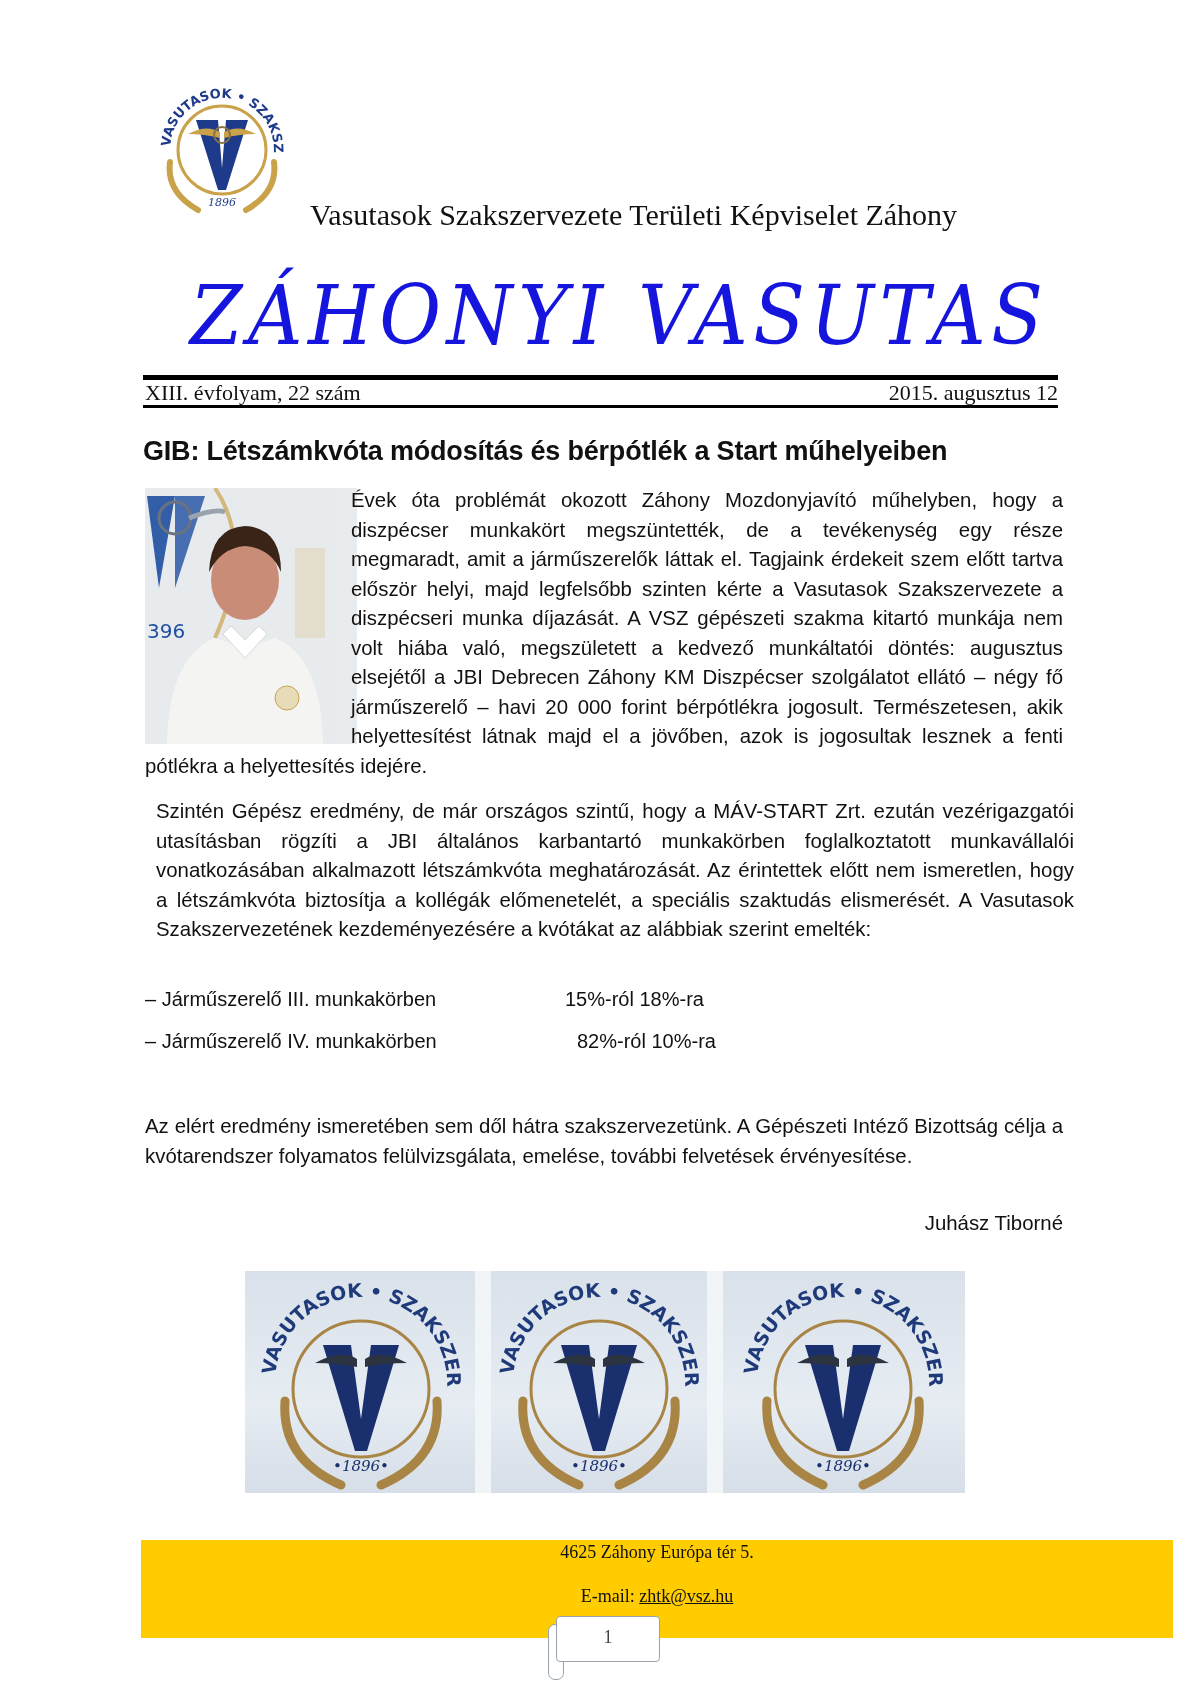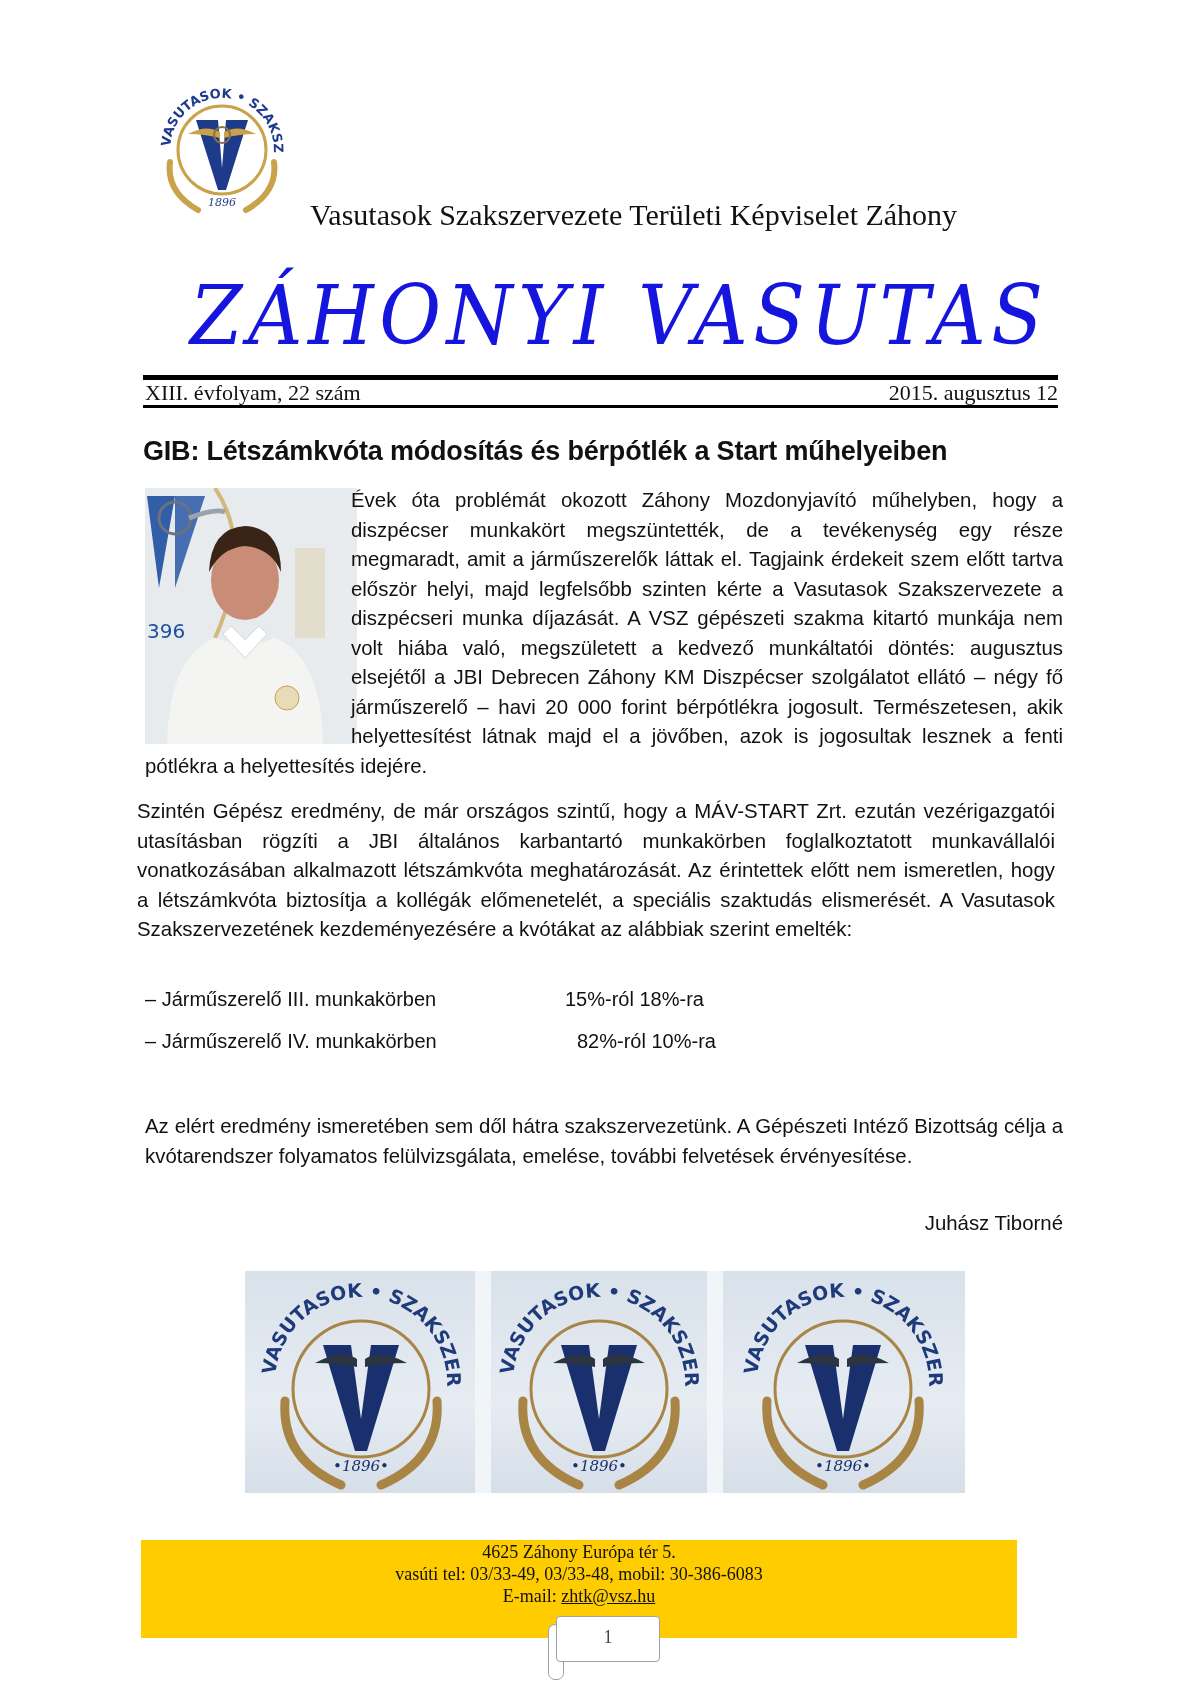--- a/index.html
+++ b/index.html
@@ -16,34 +16,34 @@
   .issue-left { left: 145px; top: 380px; font-family: "Liberation Serif", serif; font-size: 22px; }
   .issue-right { right: 142px; top: 380px; font-family: "Liberation Serif", serif; font-size: 22px; }
 
   .article-title { left: 143px; top: 436px; font-size: 27px; font-weight: bold; white-space: nowrap; letter-spacing: -0.2px; }
 
   .photo { left: 145px; top: 488px; width: 212px; height: 256px; overflow: hidden; background: #e9ecef; }
 
   .body-text { font-size: 20.4px; line-height: 29.5px; text-align: justify; }
   .para1 { left: 145px; top: 486px; width: 918px; }
   .para1 .float-spacer { float: left; width: 206px; height: 260px; }
-  .para2 { left: 137px; top: 797px; width: 918px; }
+  .para2 { left: 156px; top: 797px; width: 918px; }
   .list { left: 145px; top: 985px; width: 918px; font-size: 20px; }
   .list-row { position: relative; height: 42px; line-height: 29px; }
   .list-label { position: absolute; left: 0; }
   .list-value { position: absolute; left: 420px; }
   .list-row.r2 .list-value { left: 432px; }
   .para3 { left: 145px; top: 1112px; width: 918px; }
   .author { right: 137px; top: 1212px; font-size: 20.4px; }
 
   .banner { left: 245px; top: 1271px; width: 720px; height: 222px; background: #dfe6ee; overflow: hidden; }
   .flag { position: absolute; top: 0; height: 222px; background: linear-gradient(180deg,#d9e1ea 0%,#e6ecf2 60%,#d6dee8 100%); }
   .flag-gap { position: absolute; top: 0; height: 222px; background: #f2f5f8; }
 
-  .footer { left: 141px; top: 1540px; width: 876px; height: 98px; background: #ffcc00; }
+  .footer { left: 141px; top: 1540px; width: 1032px; height: 98px; background: #ffcc00; }
   .footer-line { position: absolute; left: 0; width: 100%; text-align: center; font-family: "Liberation Serif", serif; font-size: 18px; color: #111; }
   .footer-line.l1 { top: 2px; }
   .footer-line.l2 { top: 24px; }
   .footer-line.l3 { top: 46px; }
   .email-link { text-decoration: underline; color: #111; }
 
   .page-num-box { left: 556px; top: 1616px; width: 102px; height: 44px; border: 1.5px solid #9aa3ad; border-radius: 4px; background: #fff; }
   .page-num { position: absolute; left: 0; top: 10px; width: 100%; text-align: center; font-family: "Liberation Serif", serif; font-size: 18px; color: #444; }
   .page-num-curl { left: 548px; top: 1624px; width: 14px; height: 54px; border: 1.5px solid #9aa3ad; border-radius: 7px; background: #fff; }
 </style>
@@ -153,21 +153,20 @@
       <path d="M 560 74 L 588 74 L 598 148 L 608 74 L 636 74 L 604 180 L 592 180 Z" fill="#1a2f6e"></path>
       <path d="M 552 92 Q 578 78 594 88 L 594 96 Q 574 92 552 92 Z M 644 92 Q 618 78 602 88 L 602 96 Q 622 92 644 92 Z" fill="#2b3440"></path>
       <path d="M 522 130 Q 518 188 578 214 M 674 130 Q 678 188 618 214" fill="none" stroke="#a98545" stroke-width="9" stroke-linecap="round"></path>
       <text x="598" y="200" text-anchor="middle" font-family="DejaVu Serif, serif" font-style="italic" font-size="15" fill="#1a2f6e">•1896•</text>
     </g>
   </svg>
 </div>
 
 <div class="abs footer">
   <div class="footer-line l1">4625 Záhony Európa tér 5.</div>
-  <div class="footer-line l2">vasúti tel: 03/33-49, 03/33-48, mobil: 30-386-6083</div>
   <div class="footer-line l3">
     <span>E-mail: </span><a class="email-link">zhtk@vsz.hu</a>
   </div>
 </div>
 
 <div class="abs page-num-curl"></div>
 <div class="abs page-num-box">
   <div class="page-num">1</div>
 </div>
 

